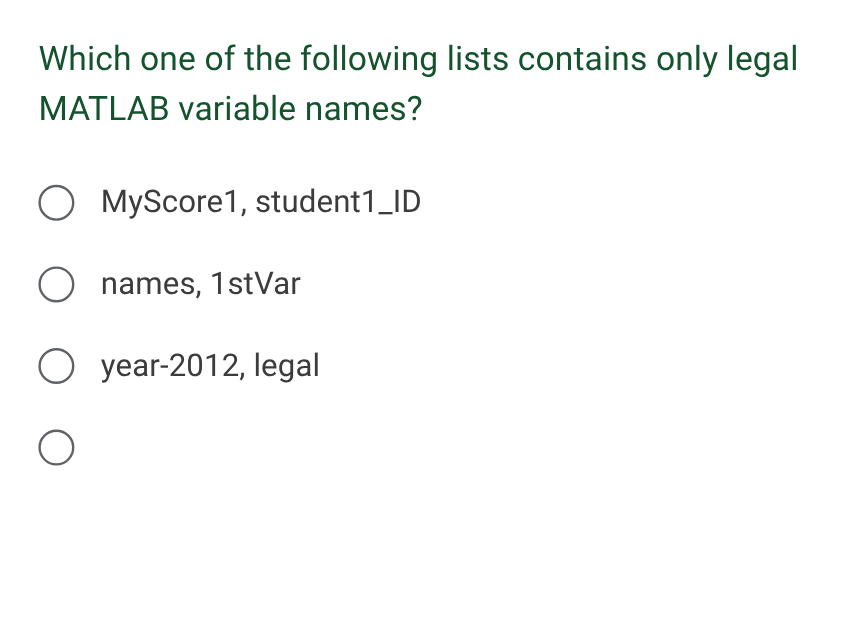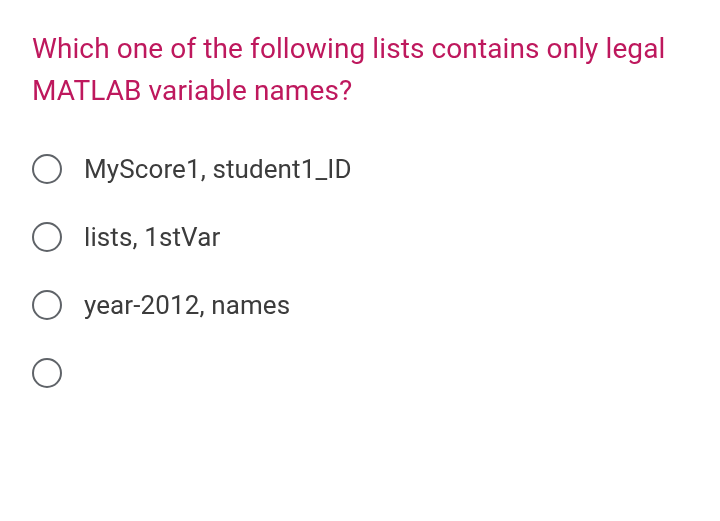--- a/index.html
+++ b/index.html
@@ -11,21 +11,21 @@
       font-family: 'Roboto', 'Helvetica Neue', Arial, sans-serif;
       background: #ffffff;
       width: 720px;
       height: 521px;
       padding: 28px 32px;
       color: #202124;
     }
     .question-text {
       font-size: 28px;
       line-height: 1.5;
-      color: #be185d;
+      color: #14532d;
       font-weight: 400;
       margin-bottom: 42px;
       letter-spacing: 0.1px;
     }
     .options {
       display: flex;
       flex-direction: column;
       gap: 38px;
     }
     .option {
@@ -54,22 +54,22 @@
 
 <div class="question-text">Which one of the following lists contains only legal MATLAB variable names?</div>
 
 <div class="options">
   <div class="option">
     <span class="radio"></span>
     <span class="option-label">MyScore1, student1_ID</span>
   </div>
   <div class="option">
     <span class="radio"></span>
-    <span class="option-label">lists, 1stVar</span>
+    <span class="option-label">names, 1stVar</span>
   </div>
   <div class="option">
     <span class="radio"></span>
-    <span class="option-label">year-2012, names</span>
+    <span class="option-label">year-2012, legal</span>
   </div>
   <div class="option">
     <span class="radio"></span>
   </div>
 </div>
 
 </body></html>

